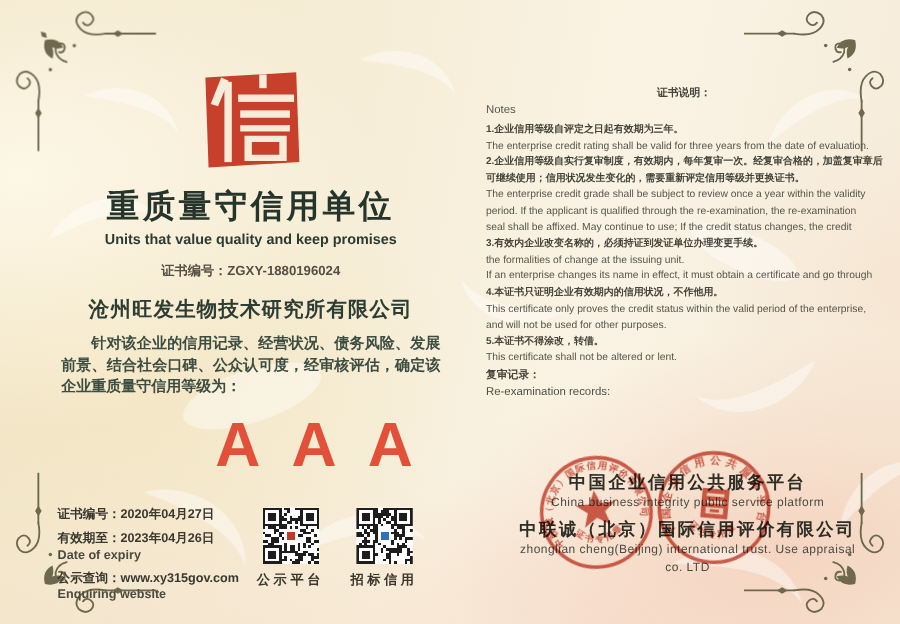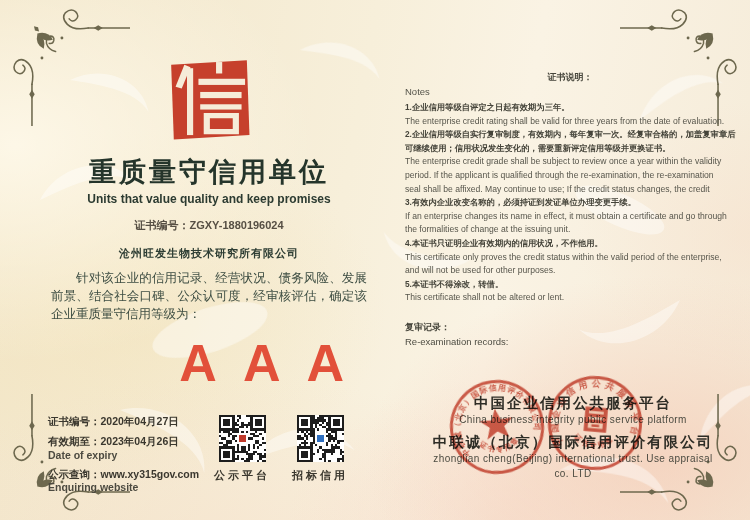--- a/index.html
+++ b/index.html
@@ -22,42 +22,42 @@
   .corner.tr{right:12px;top:8px;transform:scaleX(-1);}
   .corner.bl{left:12px;bottom:8px;transform:scaleY(-1);}
   .corner.br{right:12px;bottom:8px;transform:scale(-1,-1);}
 
   
   .left-page{position:absolute;left:48px;top:48px;width:322px;text-align:center;}
   .seal-logo{width:88px;height:90px;margin:6px auto 0;display:block;}
   .cert-title{margin-top:10px;font-size:27px;font-weight:bold;letter-spacing:3px;color:#25352b;}
   .cert-subtitle{margin-top:2px;font-size:12px;font-weight:bold;color:#2c3b31;text-align:center;}
   .cert-no{margin-top:12px;font-size:11px;font-weight:bold;color:#564f44;}
-  .company{margin-top:13px;font-size:11px;font-weight:bold;color:#2d3d33;letter-spacing:1px;}
-  .statement{margin-top:9px;text-align:justify;text-indent:2em;font-size:12.5px;font-weight:normal;
+  .company{margin-top:13px;font-size:17px;font-weight:bold;color:#2d3d33;letter-spacing:1px;}
+  .statement{margin-top:9px;text-align:justify;text-indent:2em;font-size:12.5px;font-weight:bold;
     color:#3d4d42;line-height:1.42;padding:0 3px;}
   .rating{margin-top:14px;font-size:52px;font-weight:bold;color:#e2503a;letter-spacing:26px;
     text-indent:26px;line-height:1;text-align:right;}
   .bottom-row{margin-top:26px;display:flex;align-items:flex-start;text-align:left;}
   .info-col{width:152px;}
   .info-row{margin-bottom:7px;}
   .info-zh{font-size:10.5px;font-weight:bold;color:#3a372e;line-height:1.25;}
   .info-en{font-size:10.5px;font-weight:bold;color:#4c4a40;line-height:1.2;}
   .qr-box{width:72px;margin-left:6px;text-align:center;}
   .qr-grid{width:47px;height:47px;background:#fff;display:block;margin:0 auto;}
   .qr-label{margin-top:6px;font-size:11px;font-weight:bold;color:#3a372e;letter-spacing:3px;}
 
   
   .right-page{position:absolute;left:405px;top:70px;width:330px;}
   .note-heading-zh{font-size:9px;font-weight:bold;color:#45443a;line-height:14px;text-align:center;}
   .note-heading-en{font-size:9.5px;color:#55544a;line-height:15px;margin-bottom:2px;}
   .note-line{white-space:nowrap;line-height:13.6px;}
   .note-line.zh{font-size:8.3px;font-weight:bold;color:#45443a;}
   .note-line.en{font-size:8.6px;color:#56554b;}
-  .reexam{margin-top:15px;}
+  .reexam{}
   .reexam-zh{font-size:9px;font-weight:bold;color:#45443a;line-height:14px;}
   .reexam-en{font-size:9.5px;color:#4e4d43;line-height:15px;}
 
   .issuer{position:absolute;left:428px;top:394px;width:290px;text-align:center;}
   .issuer-zh{font-size:14.5px;font-weight:bold;color:#2e2d26;letter-spacing:2px;line-height:1.25;}
   .issuer-en{font-size:10px;color:#4c4b41;letter-spacing:.4px;line-height:1.5;}
   .issuer .gap{height:6px;}
 
   .stamp{position:absolute;width:98px;height:98px;opacity:.82;mix-blend-mode:multiply;}
   .stamp svg{width:100%;height:100%;display:block;}
@@ -502,23 +502,23 @@
 
         <div class="note-line en">The enterprise credit grade shall be subject to review once a year within the validity</div>
 
         <div class="note-line en">period. If the applicant is qualified through the re-examination, the re-examination</div>
 
         <div class="note-line en">seal shall be affixed. May continue to use; If the credit status changes, the credit</div>
 
 
         <div class="note-line zh">3.有效内企业改变名称的，必须持证到发证单位办理变更手续。</div>
 
+        <div class="note-line en">the formalities of change at the issuing unit.</div>
+
         <div class="note-line en">If an enterprise changes its name in effect, it must obtain a certificate and go through</div>
-
-        <div class="note-line en">the formalities of change at the issuing unit.</div>
 
         <div class="note-line zh">4.本证书只证明企业有效期内的信用状况，不作他用。</div>
 
         <div class="note-line en">This certificate only proves the credit status within the valid period of the enterprise,</div>
 
         <div class="note-line en">and will not be used for other purposes.</div>
 
         <div class="note-line zh">5.本证书不得涂改，转借。</div>
 
         <div class="note-line en">This certificate shall not be altered or lent.</div>

